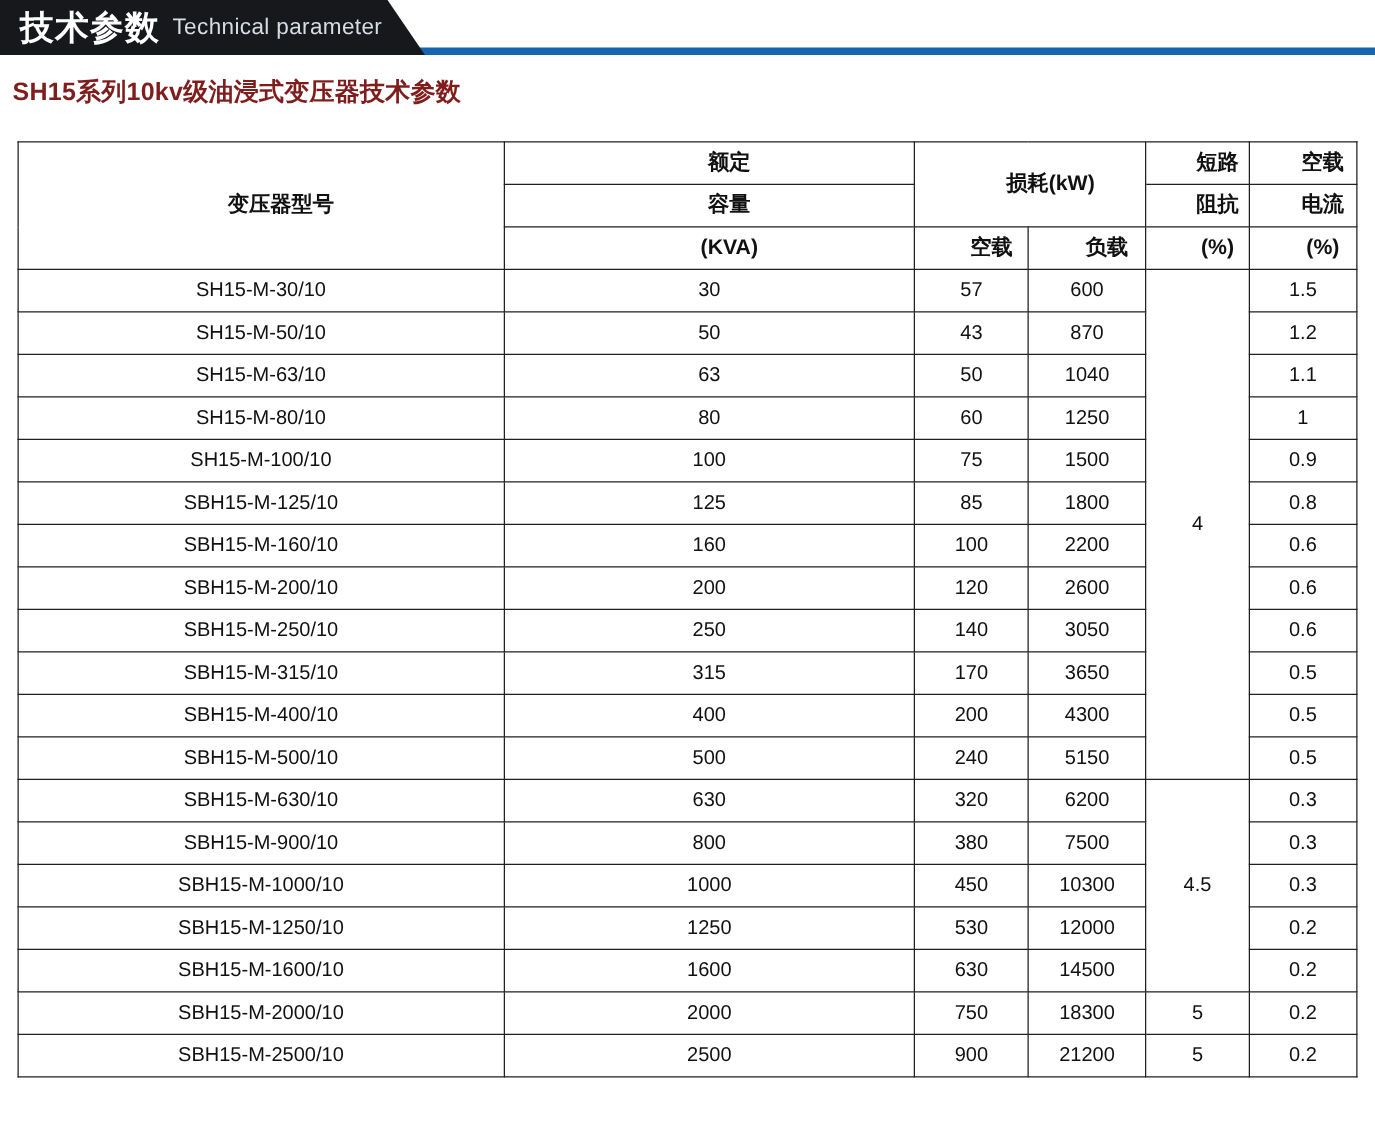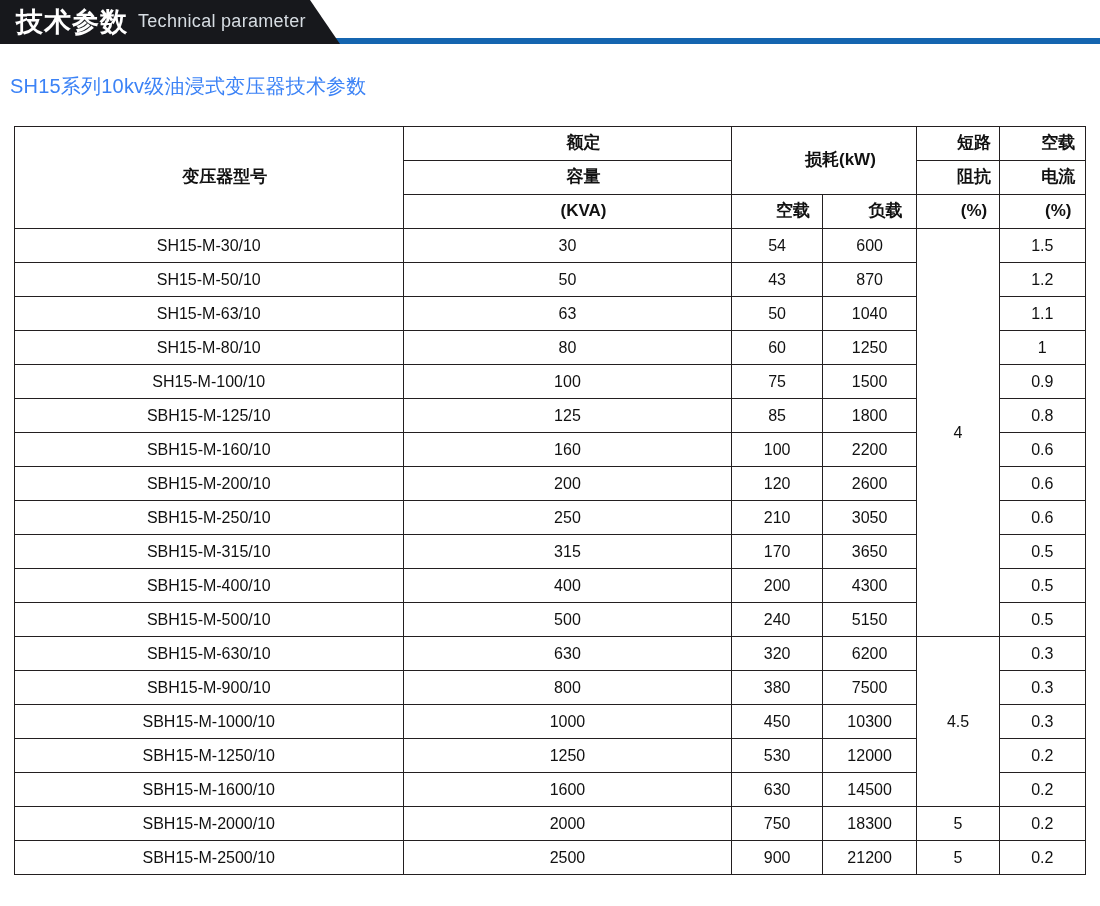--- a/index.html
+++ b/index.html
@@ -61,24 +61,24 @@
   .banner-en {
     color: #d7dde3;
     font-size: 18px;
     margin-left: 10px;
     padding-bottom: 2px;
     letter-spacing: 0.3px;
   }
 
   
   .doc-title {
-    margin: 25px 0 0 10px;
+    margin: 12px 0 0 10px;
     font-size: 20px;
-    font-weight: 400;
-    color: #3b82f6;
+    font-weight: 700;
+    color: #7f1d1d;
     letter-spacing: 0.2px;
   }
 
   
   .table-wrap {
     margin: 26px 0 0 14px;
     width: 1072px;
   }
   table.spec {
     border-collapse: collapse;
@@ -159,21 +159,21 @@
           <th>空载</th>
           <th>负载</th>
           <th>(%)</th>
           <th>(%)</th>
         </tr>
       </thead>
       <tbody id="table-body">
           <tr>
             <td class="model">SH15-M-30/10</td>
             <td class="num">30</td>
-            <td class="num">54</td>
+            <td class="num">57</td>
             <td class="num">600</td>
             <td class="merged" rowspan="12">4</td>
             <td class="num">1.5</td>
           </tr>
           <tr>
             <td class="model">SH15-M-50/10</td>
             <td class="num">50</td>
             <td class="num">43</td>
             <td class="num">870</td>
             <td class="num">1.2</td>
@@ -216,21 +216,21 @@
           <tr>
             <td class="model">SBH15-M-200/10</td>
             <td class="num">200</td>
             <td class="num">120</td>
             <td class="num">2600</td>
             <td class="num">0.6</td>
           </tr>
           <tr>
             <td class="model">SBH15-M-250/10</td>
             <td class="num">250</td>
-            <td class="num">210</td>
+            <td class="num">140</td>
             <td class="num">3050</td>
             <td class="num">0.6</td>
           </tr>
           <tr>
             <td class="model">SBH15-M-315/10</td>
             <td class="num">315</td>
             <td class="num">170</td>
             <td class="num">3650</td>
             <td class="num">0.5</td>
           </tr>

